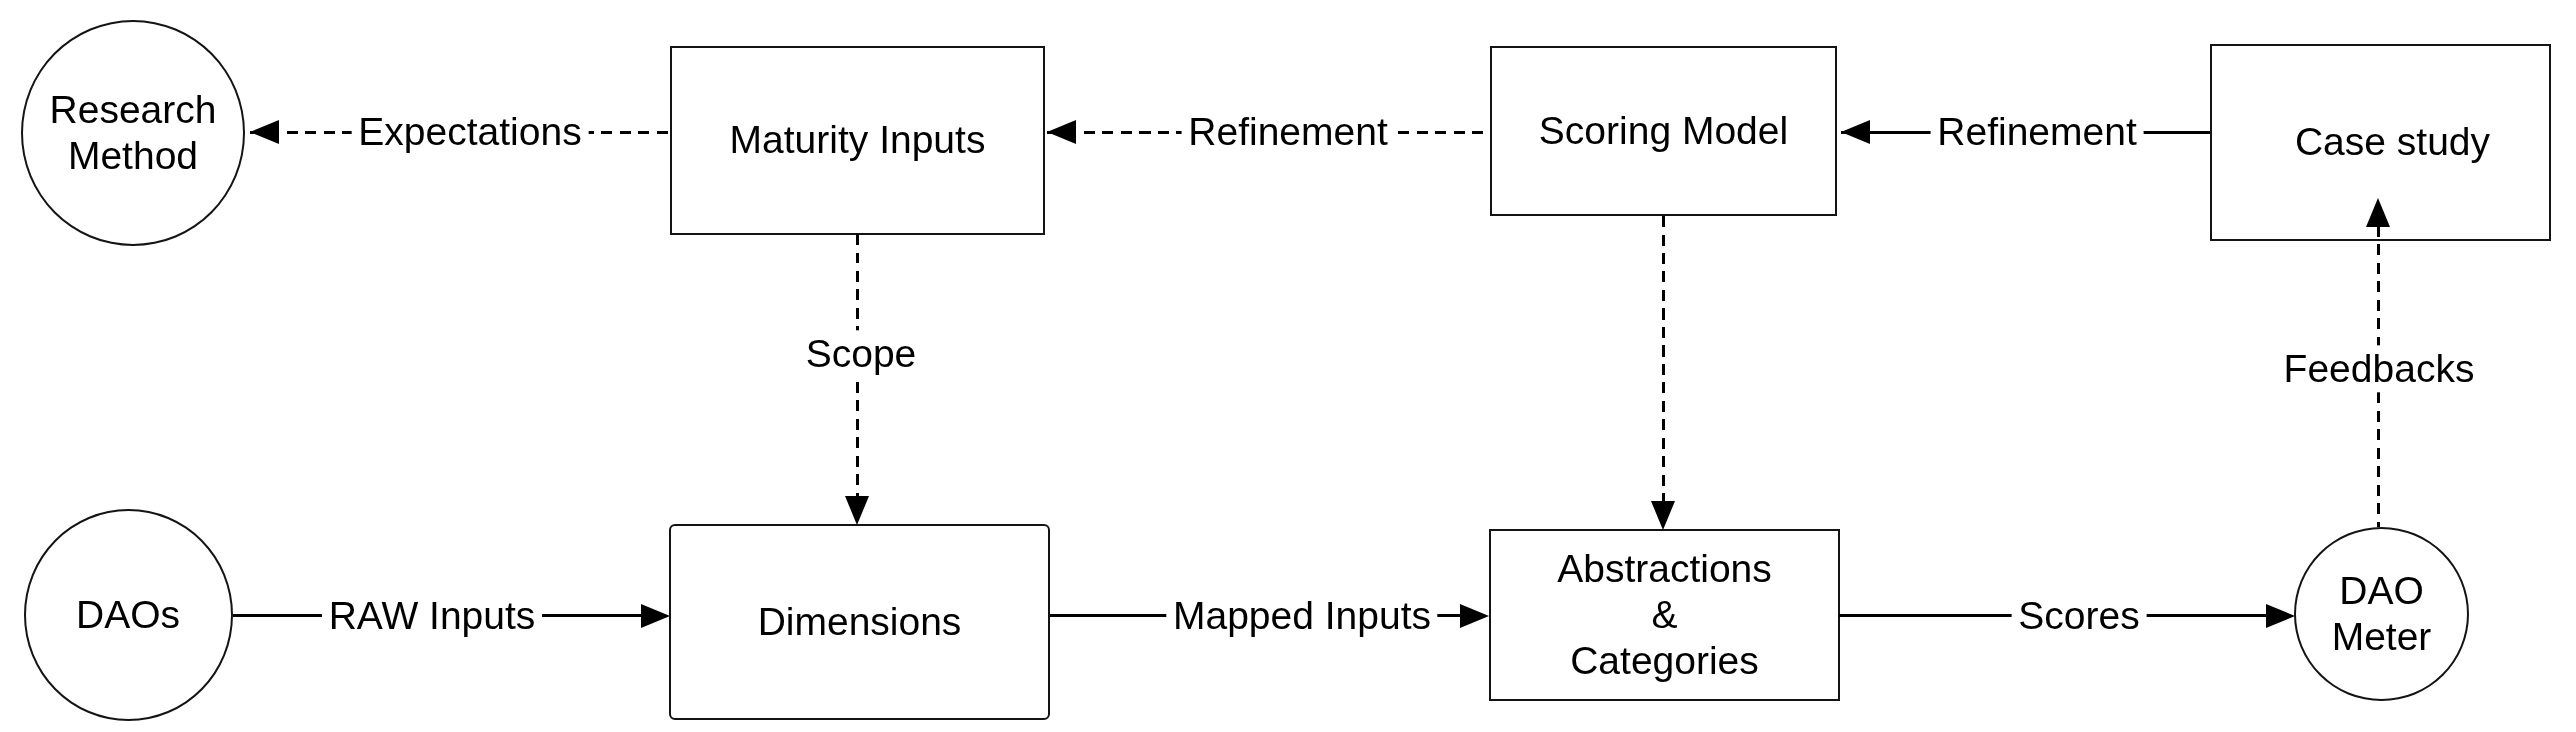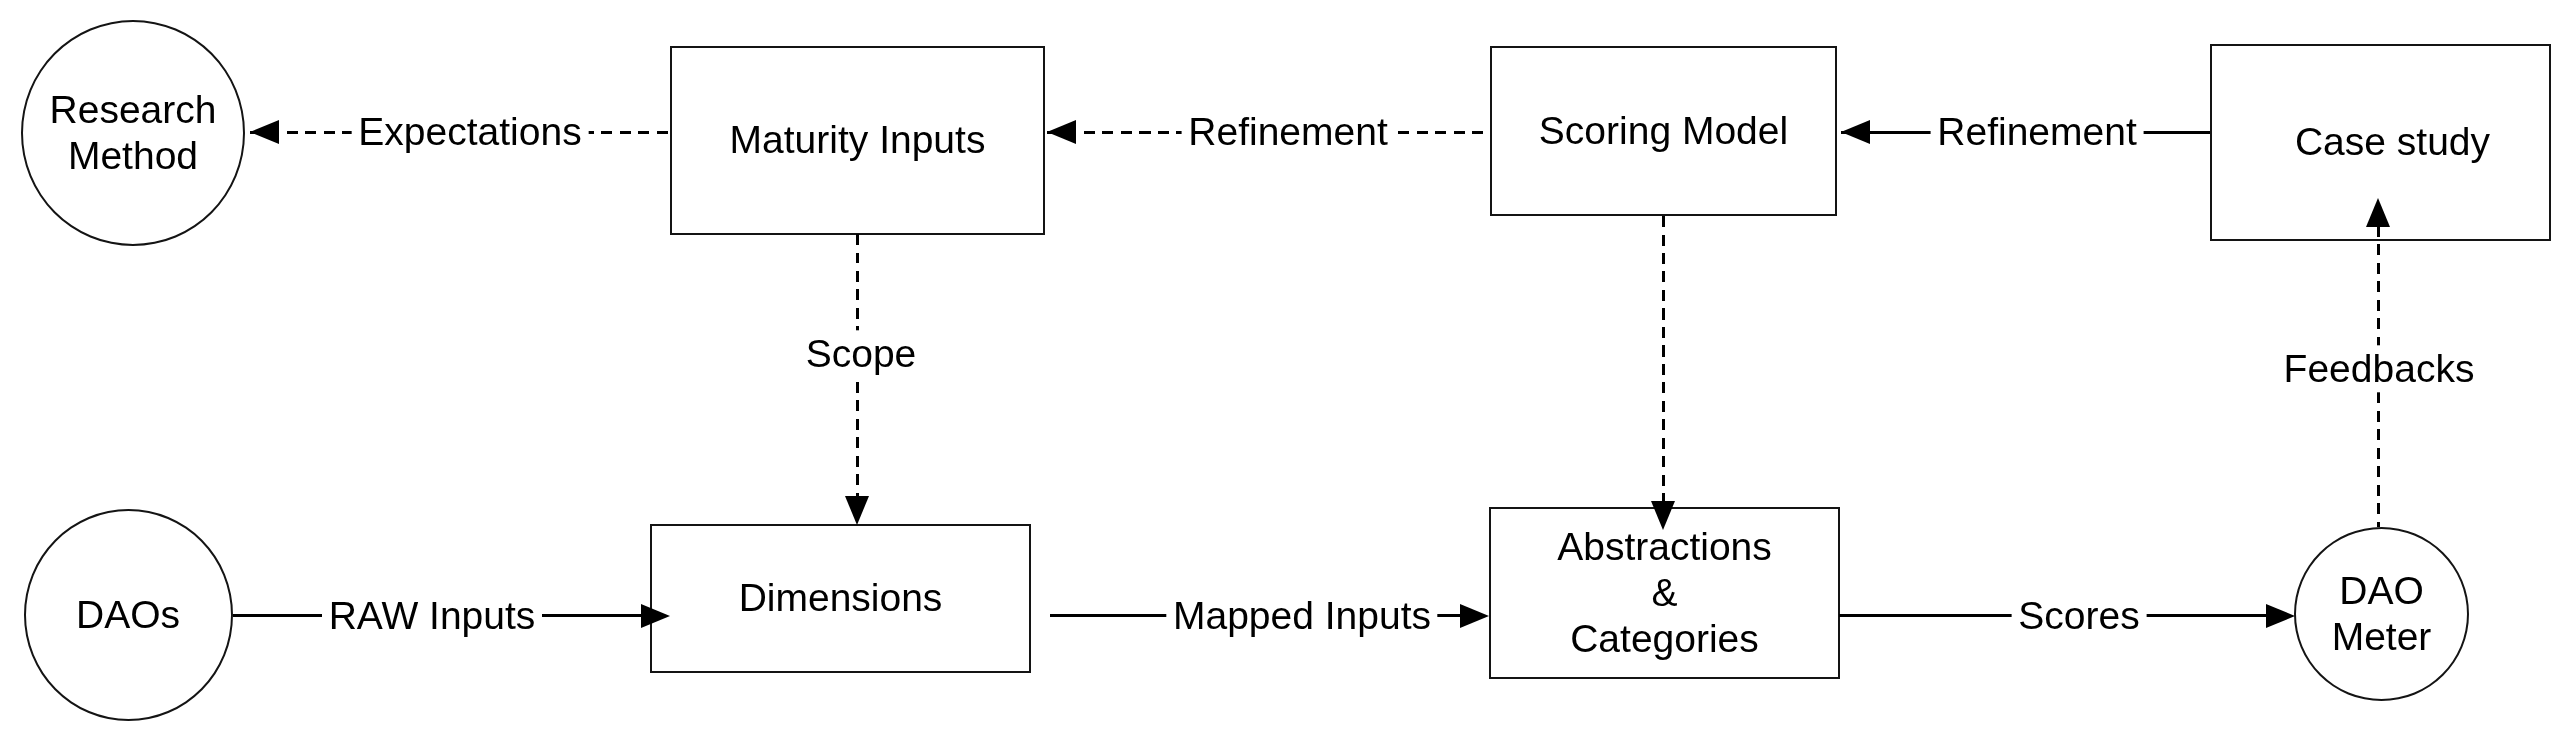--- a/index.html
+++ b/index.html
@@ -26,22 +26,22 @@
     white-space: pre-line;
   }
   .ellipse { border-radius: 50%; align-items: center; }
 
   
   #node-research-method { left: 21px;  top: 20px;  width: 224px; height: 226px; }
   #node-maturity-model  { left: 670px; top: 46px;  width: 375px; height: 189px; }
   #node-scoring-model   { left: 1490px;top: 46px;  width: 347px; height: 170px; }
   #node-case-study      { left: 2210px;top: 44px;  width: 341px; height: 197px; padding-left: 24px; }
   #node-daos            { left: 23.6px;  top: 509px; width: 209px; height: 212px; }
-  #node-dimensions      { left: 650px; top: 524px; width: 381px; height: 149px; }
-  #node-abstractions    { left: 1489px;top: 507px; width: 351px; height: 172px; }
+  #node-dimensions      { left: 669px; top: 524px; width: 381px; height: 196px; border-radius: 6px; }
+  #node-abstractions    { left: 1489px;top: 529px; width: 351px; height: 172px; }
   #node-dao-meter       { left: 2294px;top: 527px; width: 175px; height: 174px; }
 
   
   .hline { position: absolute; height: 2.5px; background: #000; }
   .hline.dashed { background: repeating-linear-gradient(90deg, #000 0 11px, transparent 11px 18.5px); }
   .vline { position: absolute; width: 2.5px; background: #000; }
   .vline.dashed { background: repeating-linear-gradient(180deg, #000 0 11px, transparent 11px 18.5px); }
 
   #line-expectations { left: 250px;  top: 131px; width: 421px; }
   #line-validation   { left: 1047px; top: 131px; width: 443px; }

